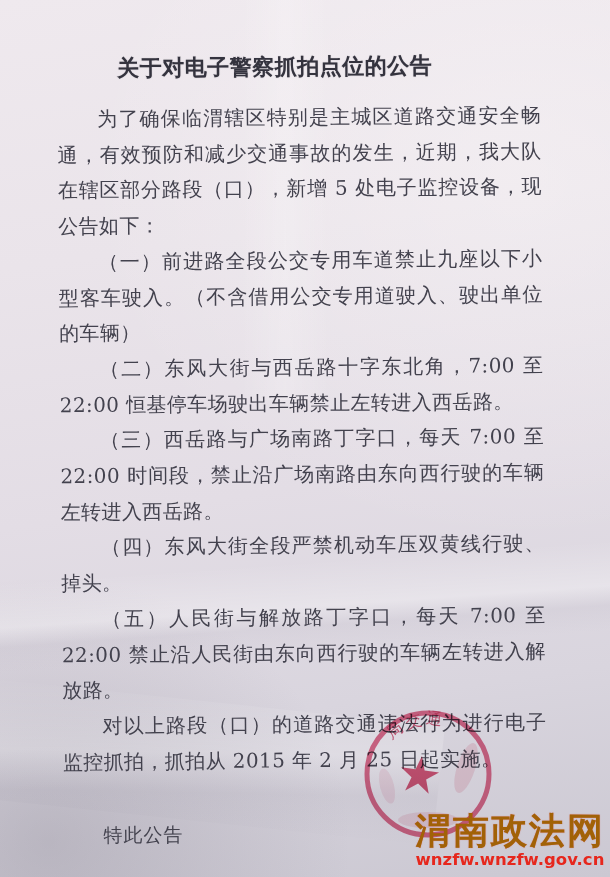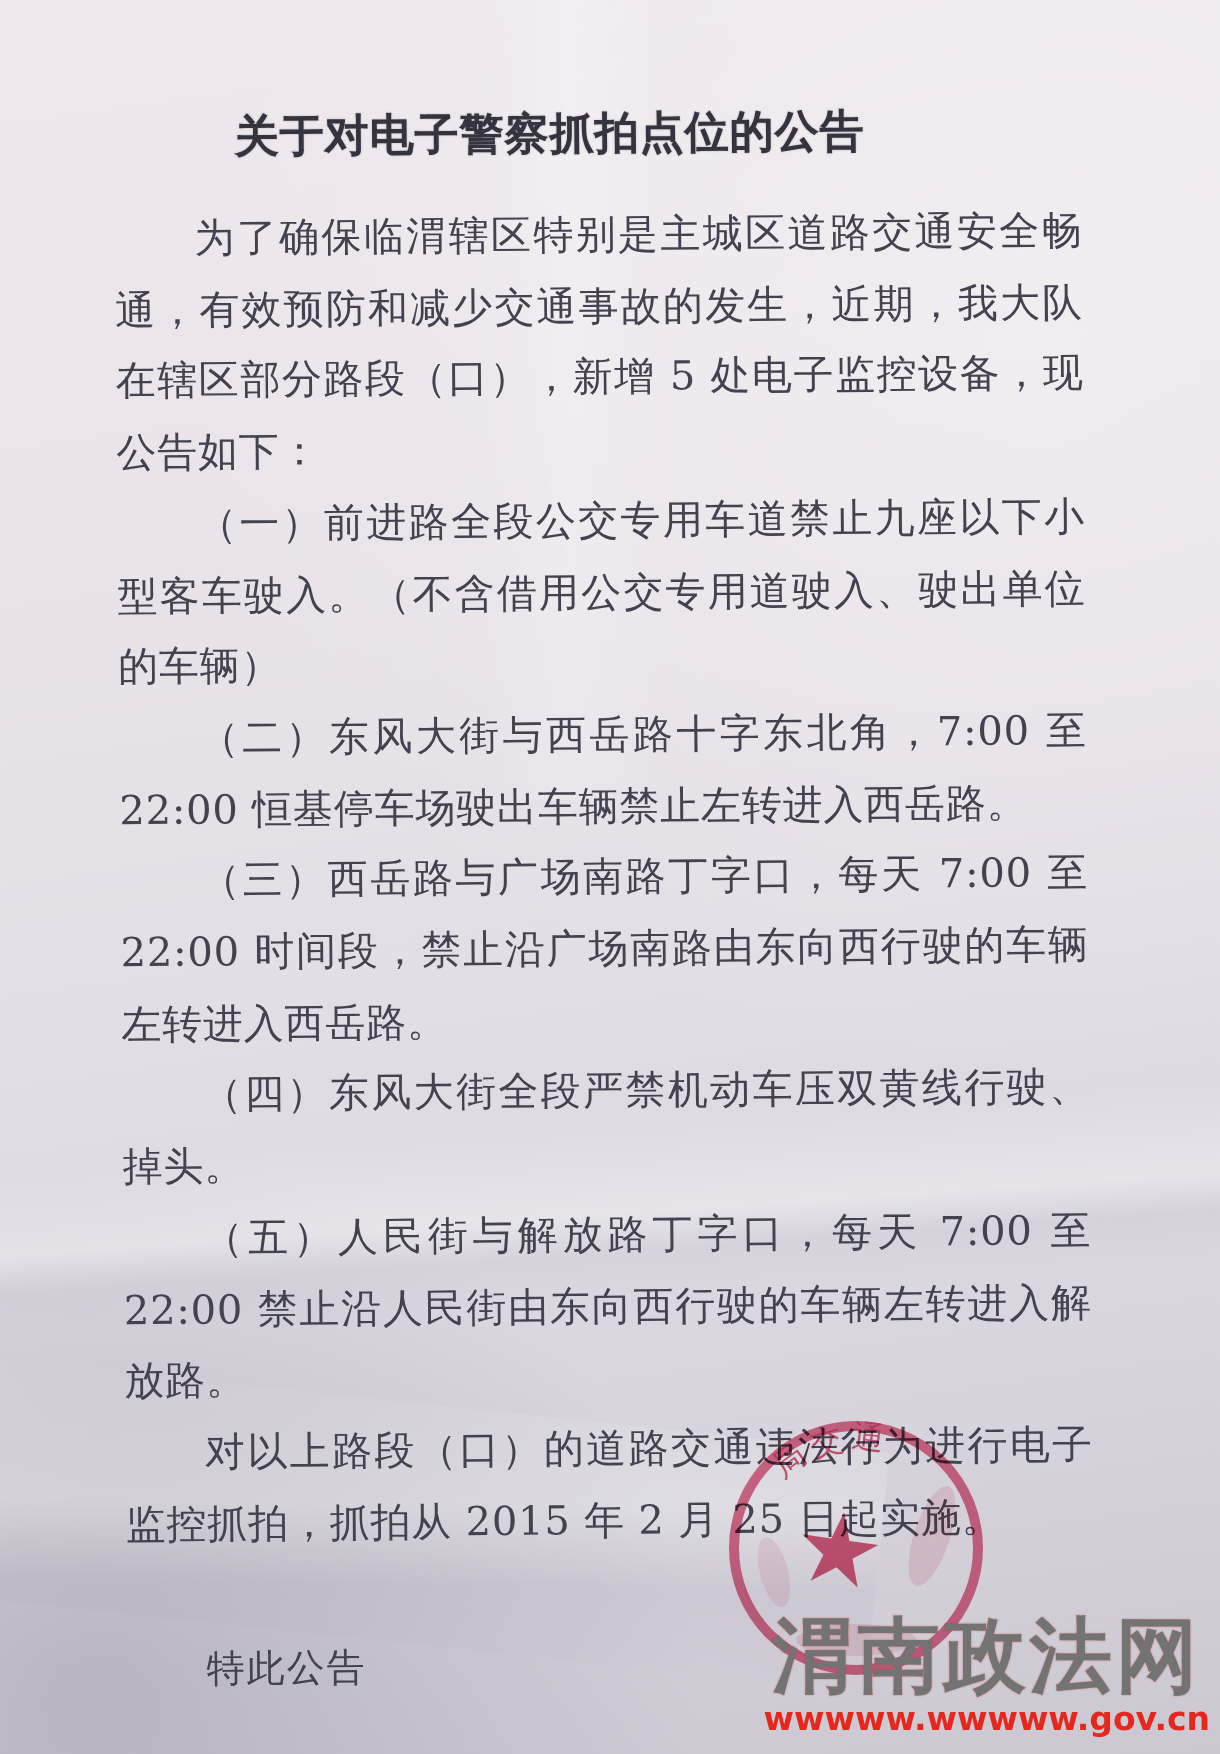--- a/index.html
+++ b/index.html
@@ -55,21 +55,21 @@
     mix-blend-mode:multiply;opacity:.93;filter:blur(.3px);
     z-index:4;
   }
   .seal svg{display:block;}
   .watermark{
     position:absolute;right:5px;bottom:9px;z-index:6;text-align:center;
     line-height:1.05;
   }
   .wm-name{
     font-family:"DejaVu Serif","Liberation Serif",serif;
-    font-weight:900;font-size:41px;letter-spacing:2px;color:#737373;
+    font-weight:900;font-size:36px;letter-spacing:2px;color:#a16207;
     text-shadow:0 0 1px rgba(230,35,26,.55);
   }
   .wm-url{
     font-family:"DejaVu Sans","Liberation Sans",sans-serif;
     font-weight:700;font-size:16.5px;color:#e6271d;margin-top:1px;letter-spacing:0;
   }
 </style>
 </head>
 <body>
 
@@ -106,14 +106,14 @@
     <ellipse cx="25" cy="78" rx="7" ry="18" fill="rgba(210,55,95,0.12)" transform="rotate(-14 25 78)"></ellipse>
     <text font-size="16" fill="rgba(203,44,86,0.82)" letter-spacing="3" font-family="'DejaVu Serif',serif">
       <textPath href="#sealArc" startOffset="24%">局交通</textPath>
     </text>
     <text x="57" y="84" font-size="50" text-anchor="middle" fill="rgba(209,48,88,0.85)" font-family="'DejaVu Sans',sans-serif" transform="rotate(8 57 70)">★</text>
   </svg>
 </div>
 
 <div class="watermark">
   <div class="wm-name">渭南政法网</div>
-  <div class="wm-url">wwwww.wwwww.gov.cn</div>
+  <div class="wm-url">wnzfw.wnzfw.gov.cn</div>
 </div>
 
 </body></html>

